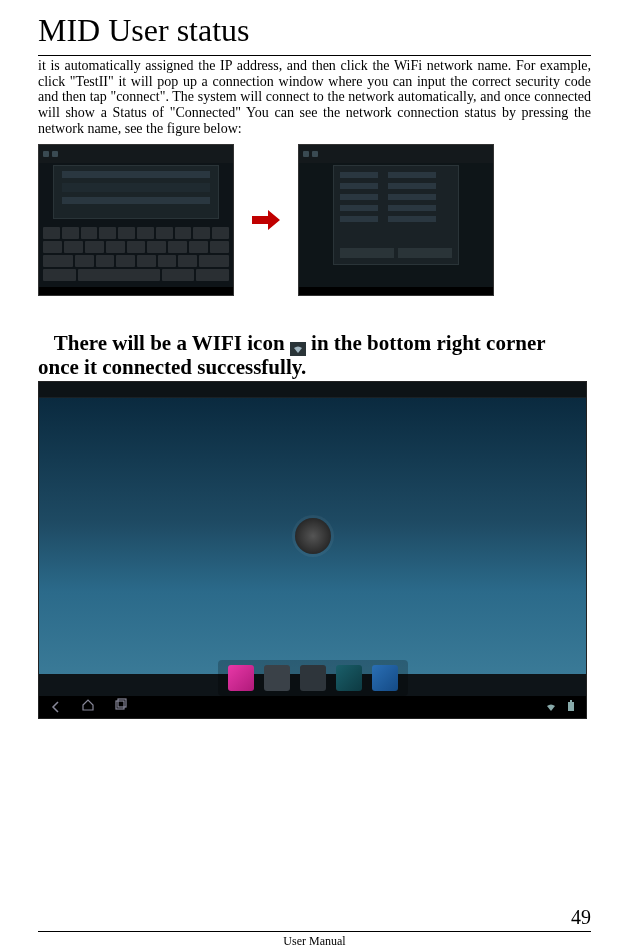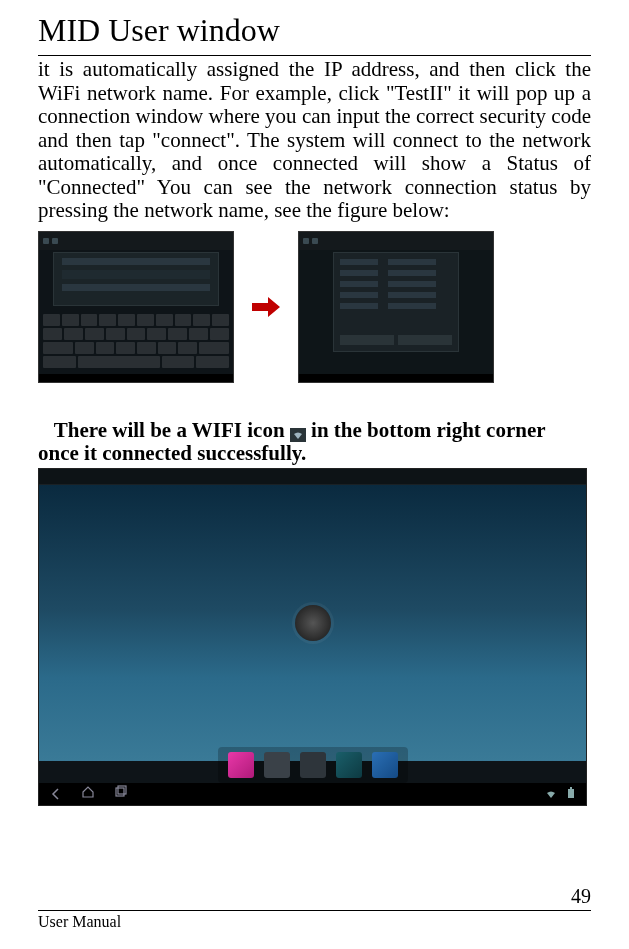--- a/index.html
+++ b/index.html
@@ -15,21 +15,21 @@
       font-size: 32px;
       font-weight: normal;
       margin-bottom: 6px;
     }
     hr.rule {
       border: none;
       border-top: 1.5px solid #000;
       margin: 0 0 2px 0;
     }
     .body-text {
-      font-size: 21px;
+      font-size: 14px;
       line-height: 1.12;
       text-align: justify;
       margin-bottom: 8px;
     }
     .figure-row {
       display: flex;
       align-items: center;
       justify-content: flex-start;
       gap: 18px;
       margin: 6px 0 36px 0;
@@ -123,36 +123,36 @@
     .dock-blue { background:linear-gradient(135deg,#2a6fb5,#144a85); }
     .bt-navbar {
       position:absolute;bottom:0;left:0;right:0;height:22px;background:#000;
       display:flex;align-items:center;padding:0 10px;gap:18px;
     }
     .nav-back { border:none; }
     .nav-back svg, .nav-home-sv svg, .nav-recent-sv svg { display:block; }
     .nav-right { margin-left:auto;display:flex;gap:8px;align-items:center; }
     .wifi-small svg { display:block; }
     .footer-area {
-      position:absolute;bottom:18px;left:38px;right:38px;
+      position:absolute;bottom:0;left:38px;right:38px;
     }
     .page-num {
       text-align:right;font-size:20px;margin-bottom:2px;
     }
     .footer-line {
       border:none;border-top:1.5px solid #000;margin-bottom:2px;
     }
     .footer-label {
-      font-size:16px;
+      text-align:center;font-size:12px;
     }
   </style>
 </head>
 <body>
 
-<h1 class="page-title">MID User window</h1>
+<h1 class="page-title">MID User status</h1>
 <hr class="rule">
 
 <p class="body-text">it is automatically assigned the IP address, and then click the WiFi network name. For example, click "TestII" it will pop up a connection window where you can input the correct security code and then tap "connect". The system will connect to the network automatically, and once connected will show a Status of "Connected" You can see the network connection status by pressing the network name, see the figure below:</p>
 
 <div class="figure-row">
   <div class="tablet-screenshot">
     <div class="shot-header">
         <div class="dot"></div>
         <div class="dot"></div>
       </div>

